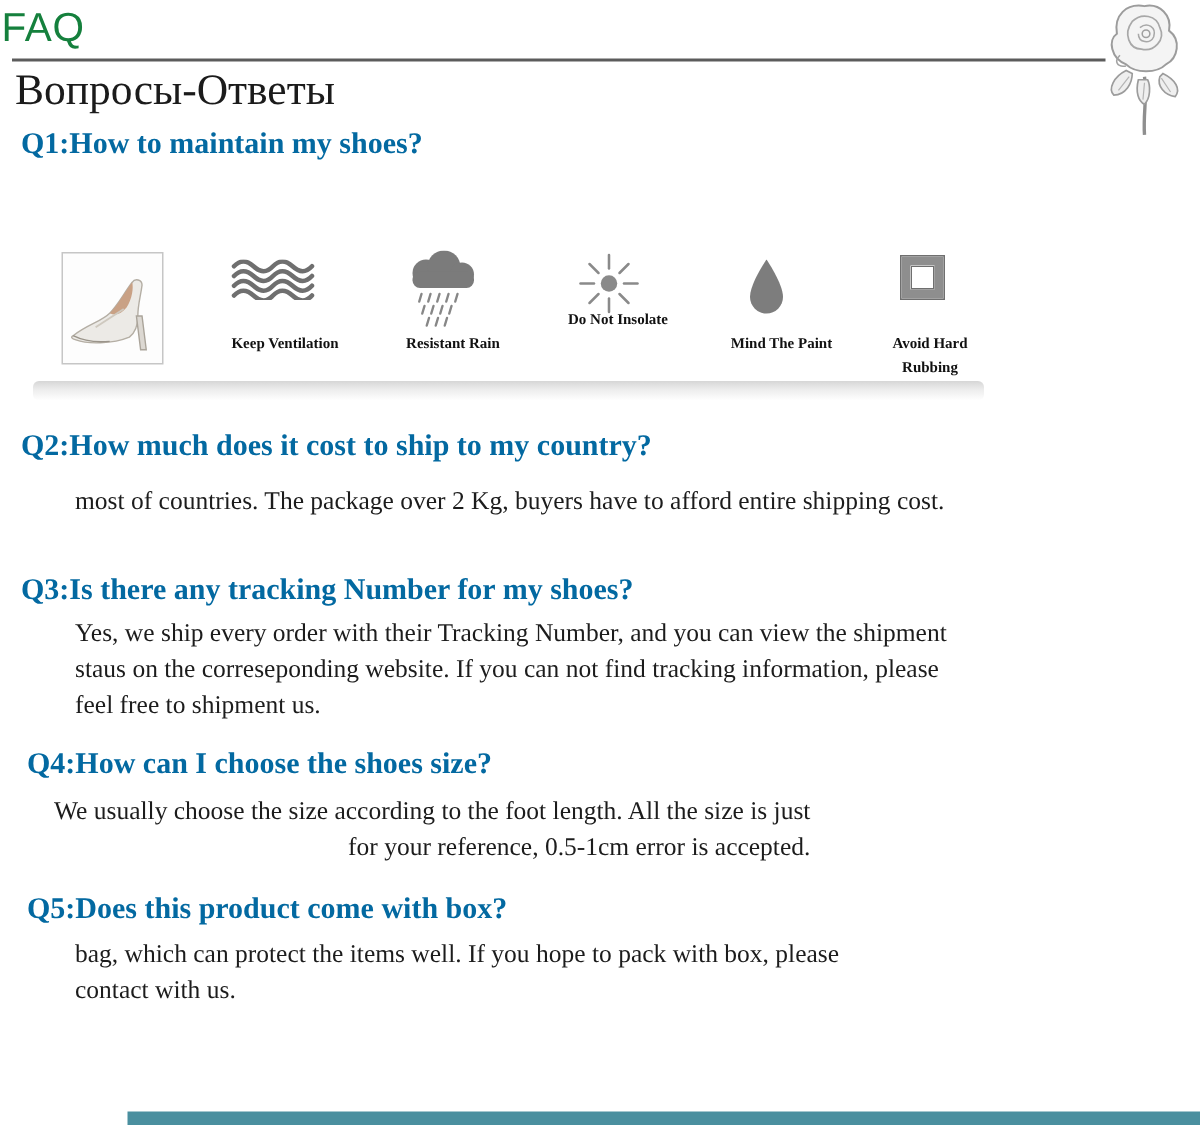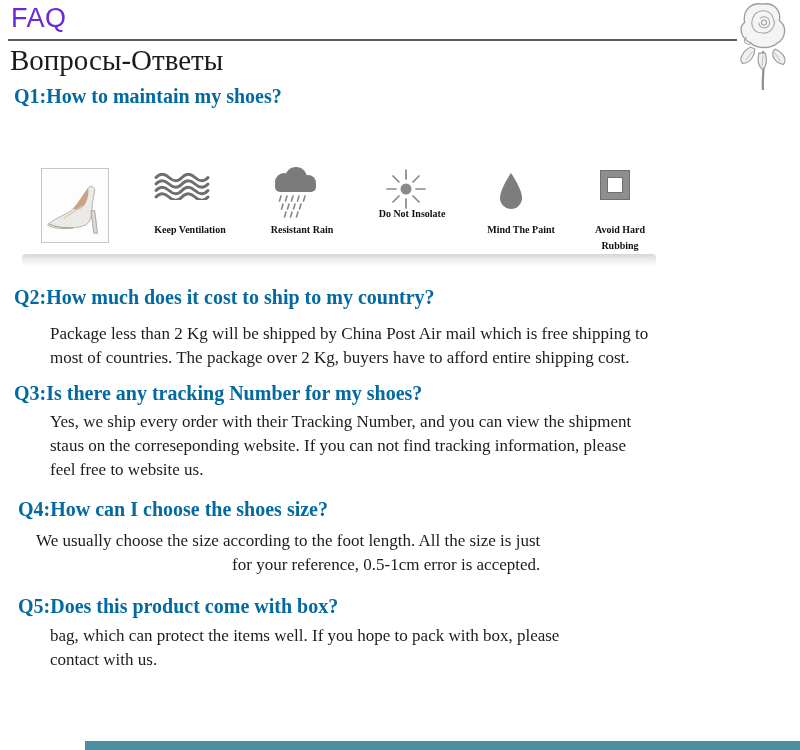--- a/index.html
+++ b/index.html
@@ -2,22 +2,22 @@
 <html><head>
 <meta charset="utf-8">
 <style>
   html,body{margin:0;padding:0;background:#ffffff;}
   #stage{
     position:relative;width:800px;height:750px;background:#ffffff;overflow:hidden;
     font-family:"Liberation Serif", serif;color:#1a1a1a;
   }
   .abs{position:absolute;}
   .faq-title{
-    left:11px;top:3px;font-family:"Liberation Sans", sans-serif;
-    font-size:27px;font-weight:400;color:#6d28d9;letter-spacing:0.5px;
+    left:1px;top:3px;font-family:"Liberation Sans", sans-serif;
+    font-size:27px;font-weight:400;color:#15803d;letter-spacing:0.5px;
   }
   .header-rule{left:8px;top:39px;width:729px;height:2px;background:#5c5c5c;}
   .subtitle{left:10px;top:44px;font-size:29px;color:#1b1b1b;}
   .q-heading{font-size:20px;font-weight:bold;color:#0369a1;white-space:nowrap;}
   .answer{font-size:17px;line-height:24px;color:#1c1c1c;}
   .answer div{white-space:nowrap;}
   .icon-label{
     font-size:10px;font-weight:bold;color:#111111;text-align:center;white-space:nowrap;
   }
   .shoe-box{
@@ -136,29 +136,28 @@
   <div class="abs square-frame"></div>
   <div class="abs icon-label" style="left:570px;top:222px;width:100px;line-height:16px;">
     <div>Avoid Hard</div>
     <div>Rubbing</div>
   </div>
 
   <div class="abs shadow-band"></div>
 
   <div class="abs q-heading" style="left:14px;top:286px;">Q2:How much does it cost to ship to my country?</div>
   <div class="abs answer" style="left:50px;top:322px;">
-    <div>Package less than 2 Kg will be shipped by China Post Air mail which is free shipping to</div>
     <div>most of countries. The package over 2 Kg, buyers have to afford entire shipping cost.</div>
   </div>
 
   <div class="abs q-heading" style="left:14px;top:382px;">Q3:Is there any tracking Number for my shoes?</div>
   <div class="abs answer" style="left:50px;top:410px;">
     <div>Yes, we ship every order with their Tracking Number, and you can view the shipment</div>
     <div>staus on the correseponding website.  If you can not find tracking information, please</div>
-    <div>feel free to website us.</div>
+    <div>feel free to shipment us.</div>
   </div>
 
   <div class="abs q-heading" style="left:18px;top:498px;">Q4:How can I choose the shoes size?</div>
   <div class="abs answer" style="left:36px;top:529px;text-align:right;">
     <div>We usually choose the size according to the foot length. All the size is just</div>
     <div>for your reference, 0.5-1cm error is accepted.</div>
   </div>
 
   <div class="abs q-heading" style="left:18px;top:595px;">Q5:Does this product come with box?</div>
   <div class="abs answer" style="left:50px;top:624px;">

